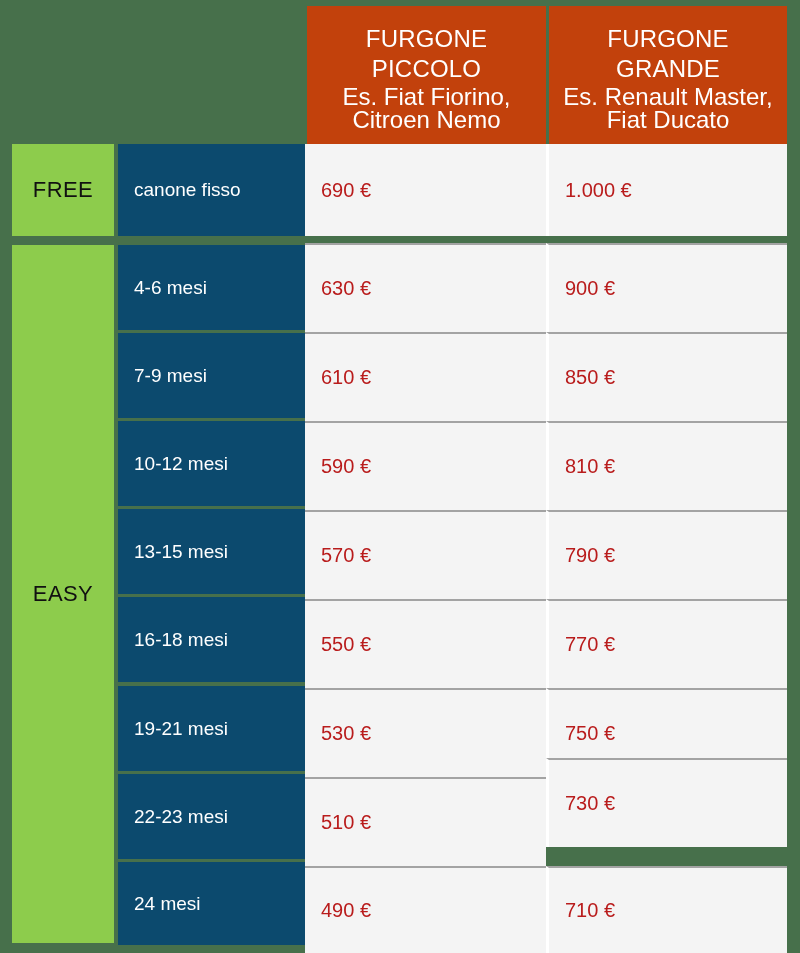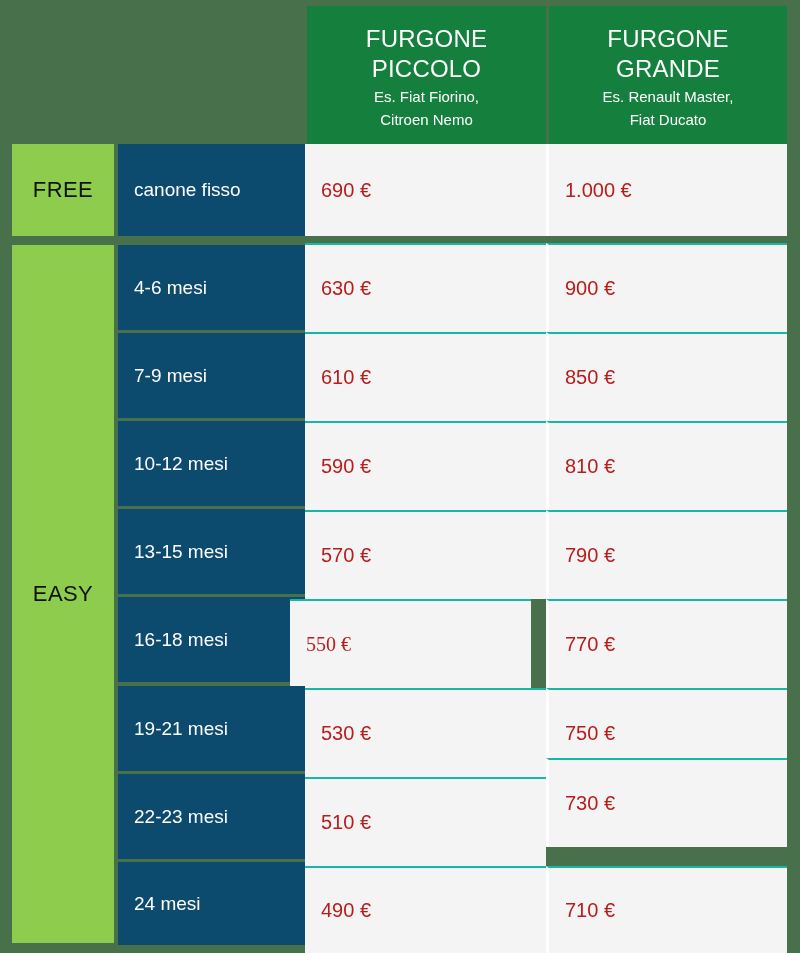--- a/index.html
+++ b/index.html
@@ -24,36 +24,36 @@
   
   .cell {
     position: absolute;
     box-sizing: border-box;
     display: flex;
     align-items: center;
   }
 
   
   .hdr {
-    background: #15803d;
+    background: #c2410c;
     color: #ffffff;
     flex-direction: column;
     justify-content: center;
     text-align: center;
     padding: 0 8px;
   }
   .hdr-title {
     font-size: 24px;
     line-height: 30px;
     font-weight: 400;
     letter-spacing: .2px;
     white-space: pre-line;
   }
   .hdr-sub {
-    font-size: 15px;
+    font-size: 24px;
     line-height: 23px;
     font-weight: 400;
     white-space: pre-line;
     margin-top: 1px;
   }
 
   
   .plan {
     background: #8dcc4c;
     color: #111111;
@@ -71,21 +71,21 @@
   }
 
   
   .price {
     background: #f4f4f4;
     color: #b91c1c;
     font-size: 20px;
     padding-left: 16px;
   }
   .price.sep-left { border-left: 3px solid #ffffff; }
-  .price.sep-top  { border-top: 2px solid #14b8a6; }
+  .price.sep-top  { border-top: 2px solid #a3a3a3; }
 </style>
 </head>
 <body>
 
 <div id="pricing-table">
 
   <div class="cell hdr" style="left:307px; top:6px; width:239px; height:142px;">
     <div class="hdr-title">FURGONE
 PICCOLO</div>
     <div class="hdr-sub">Es. Fiat Fiorino,
@@ -155,21 +155,21 @@
   <div class="cell price sep-top" style="left:305px; top:510px; width:241px; height:89px;">
     <span>570 €</span>
   </div>
   <div class="cell price sep-left sep-top" style="left:546px; top:510px; width:241px; height:89px;">
     <span>790 €</span>
   </div>
 
   <div class="cell term" style="left:118px; top:597px; width:187px; height:85px;">
     <span>16-18 mesi</span>
   </div>
-  <div class="cell price sep-top" style="left:290px; top:599px; width:241px; height:89px;font-family:Liberation Serif, serif;">
+  <div class="cell price sep-top" style="left:305px; top:599px; width:241px; height:89px;">
     <span>550 €</span>
   </div>
   <div class="cell price sep-left sep-top" style="left:546px; top:599px; width:241px; height:89px;">
     <span>770 €</span>
   </div>
 
   <div class="cell term" style="left:118px; top:686px; width:187px; height:85px;">
     <span>19-21 mesi</span>
   </div>
   <div class="cell price sep-top" style="left:305px; top:688px; width:241px; height:89px;">

